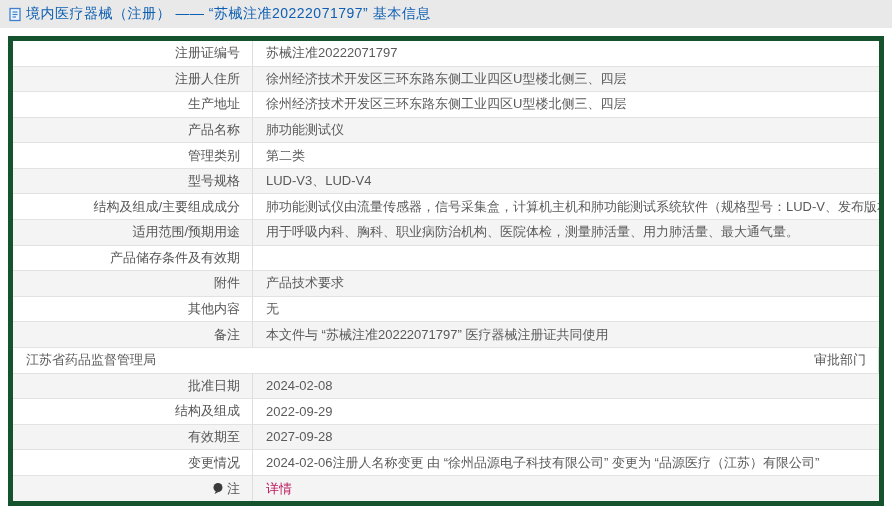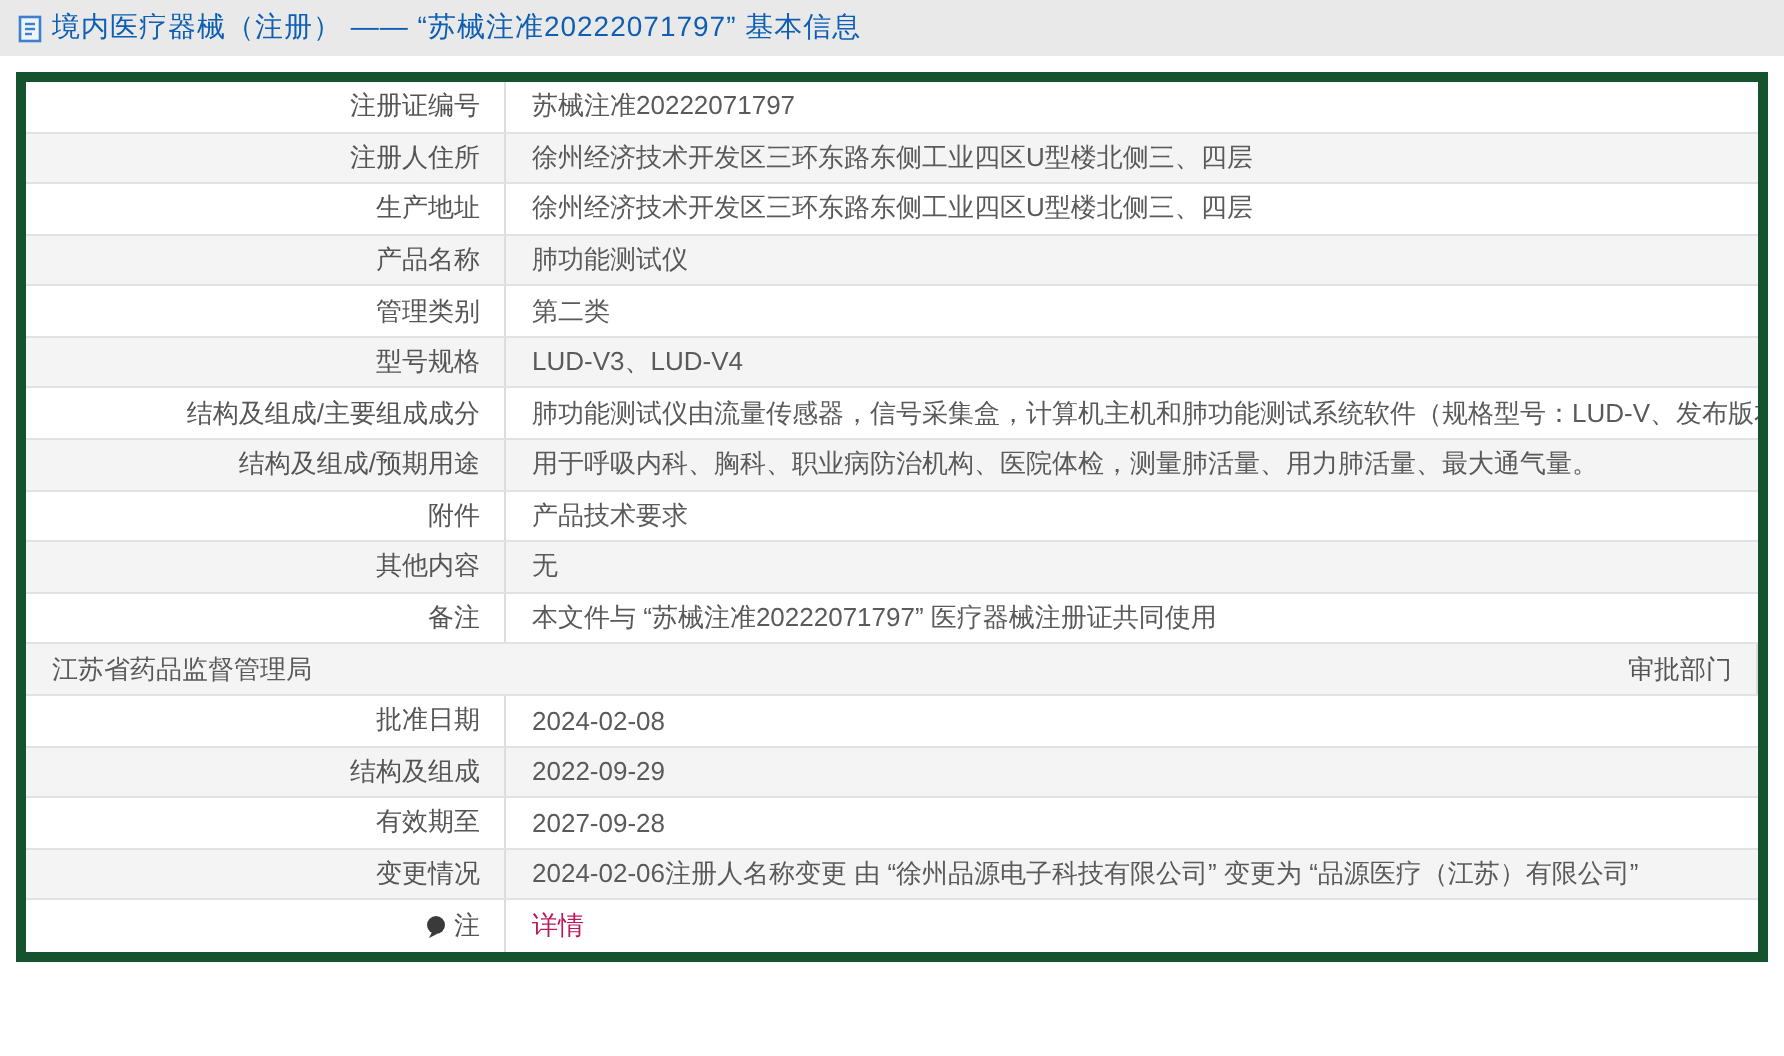--- a/index.html
+++ b/index.html
@@ -104,22 +104,26 @@
   </div>
   <div class="row">
     <div class="cell label">型号规格</div>
     <div class="cell value">LUD-V3、LUD-V4</div>
   </div>
   <div class="row">
     <div class="cell label">结构及组成/主要组成成分</div>
     <div class="cell value">肺功能测试仪由流量传感器，信号采集盒，计算机主机和肺功能测试系统软件（规格型号：LUD-V、发布版本：V1.0）组成。</div>
   </div>
   <div class="row">
-    <div class="cell label">结构及组成/预期用途</div>
+    <div class="cell label">适用范围/预期用途</div>
     <div class="cell value">用于呼吸内科、胸科、职业病防治机构、医院体检，测量肺活量、用力肺活量、最大通气量。</div>
+  </div>
+  <div class="row">
+    <div class="cell label">产品储存条件及有效期</div>
+    <div class="cell value"></div>
   </div>
   <div class="row">
     <div class="cell label">附件</div>
     <div class="cell value">产品技术要求</div>
   </div>
   <div class="row">
     <div class="cell label">其他内容</div>
     <div class="cell value">无</div>
   </div>
   <div class="row">

